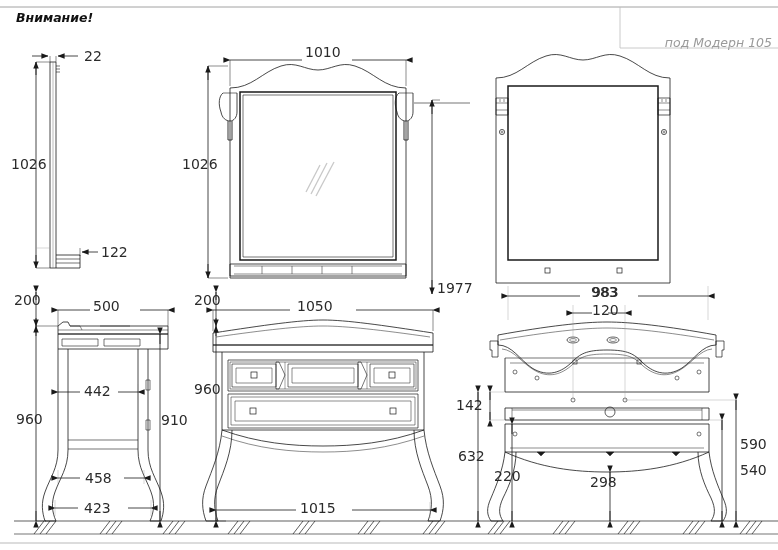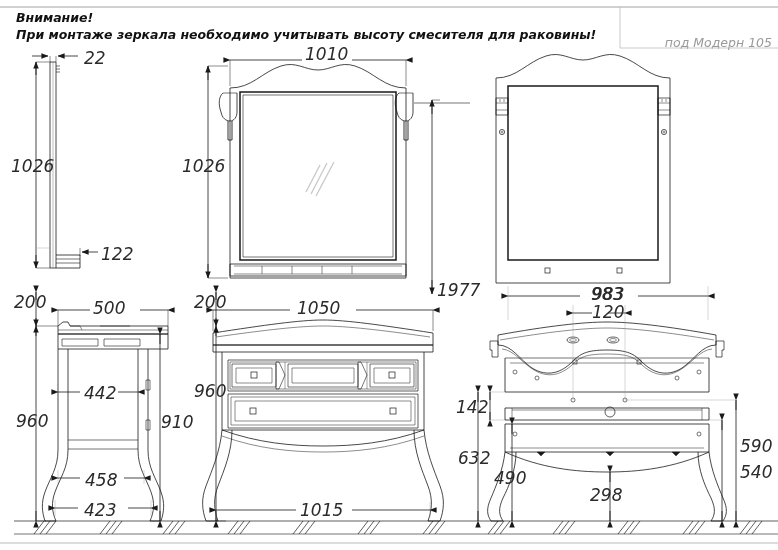--- a/index.html
+++ b/index.html
@@ -3,21 +3,21 @@
 <meta charset="utf-8">
 <style>
   html,body{margin:0;padding:0;background:#ffffff;}
   body{font-family:"DejaVu Sans","Liberation Sans",sans-serif;}
   #sheet{position:relative;width:778px;height:550px;background:#fff;overflow:hidden;}
   #sheet svg{position:absolute;left:0;top:0;}
   .note{position:absolute;font-style:italic;font-weight:bold;font-size:12.5px;color:#111;
         font-family:"DejaVu Sans","Liberation Sans",sans-serif;white-space:nowrap;}
   .hdr{position:absolute;font-style:italic;font-size:12.5px;color:#9a9a9a;white-space:nowrap;text-align:right;
         font-family:"DejaVu Sans","Liberation Sans",sans-serif;}
-  .dim{position:absolute;font-style:italic;font-size:17px;color:#2b2b2b;white-space:nowrap;
+  .dim{position:absolute;font-size:14px;color:#2b2b2b;white-space:nowrap;
         font-family:"DejaVu Sans","Liberation Sans",sans-serif;}
 </style>
 </head>
 <body>
 
 <div id="sheet">
 
   <svg width="778" height="550" viewBox="0 0 778 550">
     <defs>
       <marker id="ar" markerWidth="9" markerHeight="7" refX="8.5" refY="3.5" orient="auto" markerUnits="userSpaceOnUse">
@@ -415,21 +415,20 @@
         <path d="M553,534 L563,521 M559,534 L569,521 M565,534 L575,521"></path>
         <path d="M618,534 L628,521 M624,534 L634,521 M630,534 L640,521"></path>
         <path d="M683,534 L693,521 M689,534 L699,521 M695,534 L705,521"></path>
         <path d="M740,534 L750,521 M746,534 L756,521 M752,534 L762,521"></path>
       </g>
 
     </g>
   </svg>
 
   <div class="note" style="left:16px;top:10px;">Внимание!</div>
-  <div class="note" style="left:16px;top:27px;">При монтаже зеркала необходимо учитывать высоту смесителя для раковины!</div>
 
   <div class="hdr" style="left:604px;top:35px;width:168px;">под Модерн 105</div>
 
   <div class="dim" style="left:84px;top:48px;">22</div>
   <div class="dim" style="left:11px;top:156px;">1026</div>
   <div class="dim" style="left:101px;top:244px;">122</div>
 
   <div class="dim" style="left:305px;top:44px;">1010</div>
   <div class="dim" style="left:182px;top:156px;">1026</div>
   <div class="dim" style="left:437px;top:280px;">1977</div>
@@ -446,18 +445,18 @@
 
   <div class="dim" style="left:194px;top:292px;">200</div>
   <div class="dim" style="left:297px;top:298px;">1050</div>
   <div class="dim" style="left:194px;top:381px;">960</div>
   <div class="dim" style="left:300px;top:500px;">1015</div>
 
   <div class="dim" style="left:591px;top:284px;">983</div>
   <div class="dim" style="left:592px;top:302px;">120</div>
   <div class="dim" style="left:456px;top:397px;">142</div>
   <div class="dim" style="left:458px;top:448px;">632</div>
-  <div class="dim" style="left:494px;top:468px;">490</div>
-  <div class="dim" style="left:590px;top:485px;">298</div>
+  <div class="dim" style="left:494px;top:468px;">220</div>
+  <div class="dim" style="left:590px;top:474px;">298</div>
   <div class="dim" style="left:740px;top:436px;">590</div>
   <div class="dim" style="left:740px;top:462px;">540</div>
 
 </div>
 
 </body></html>

